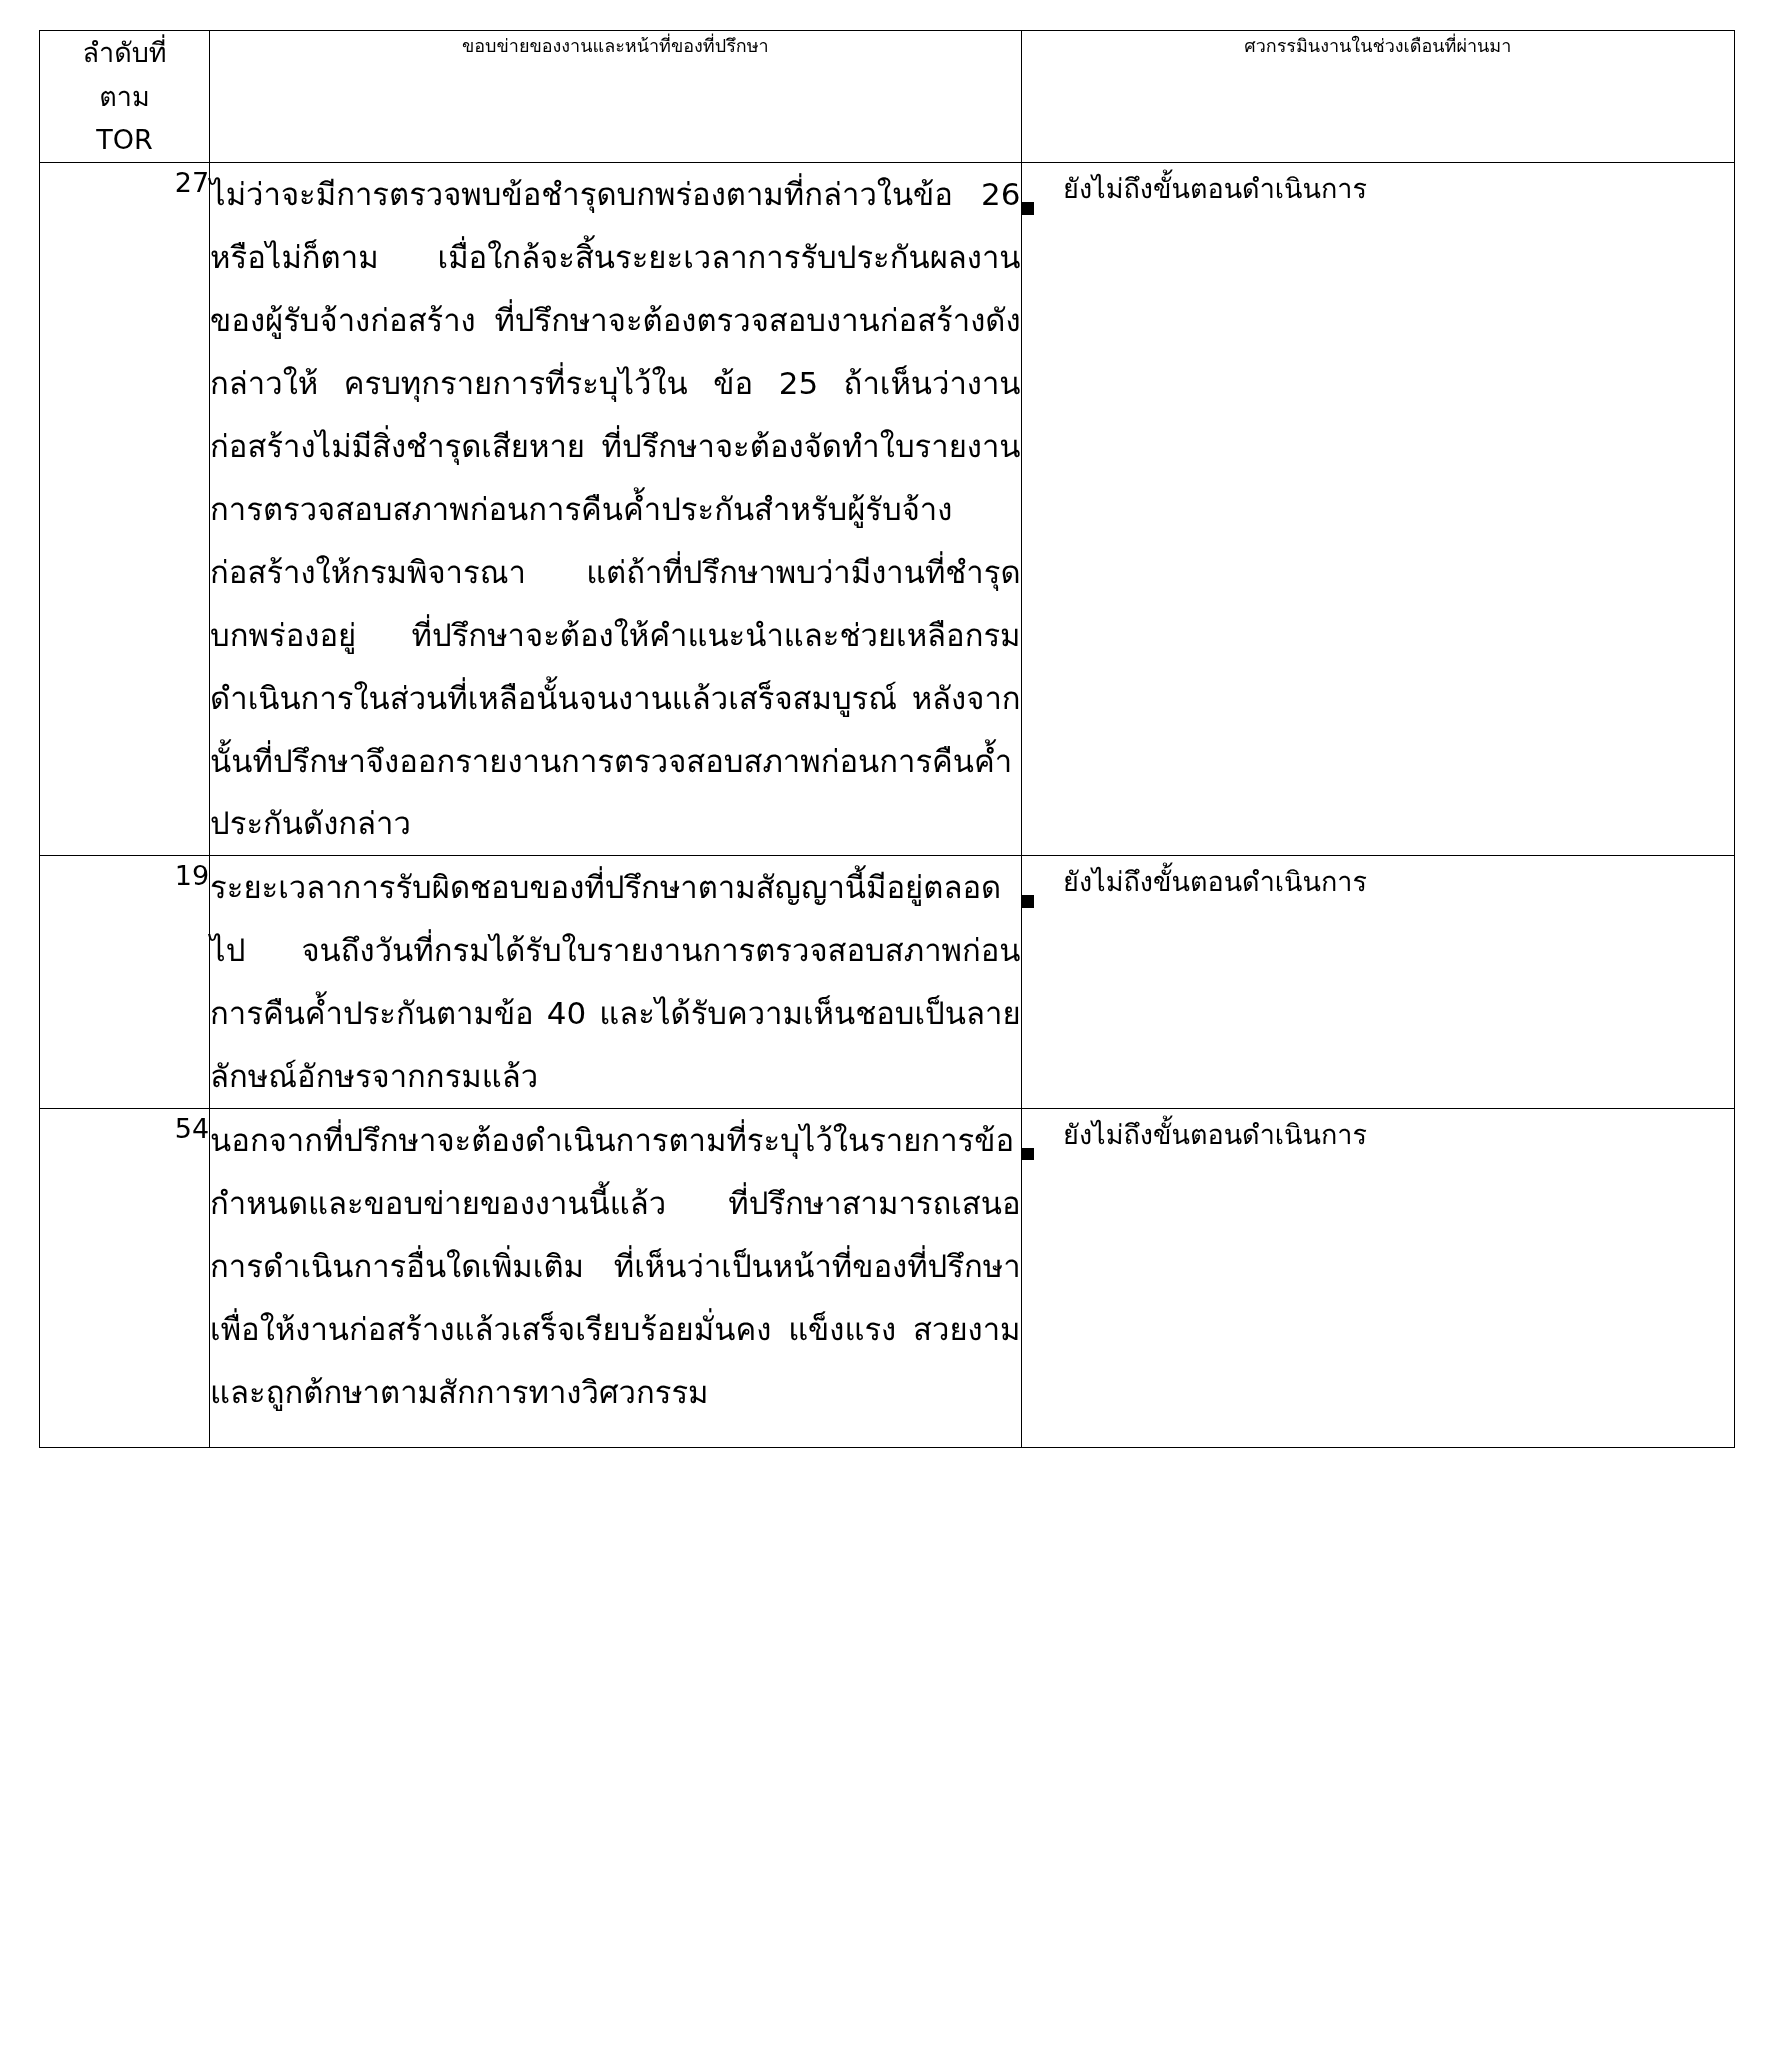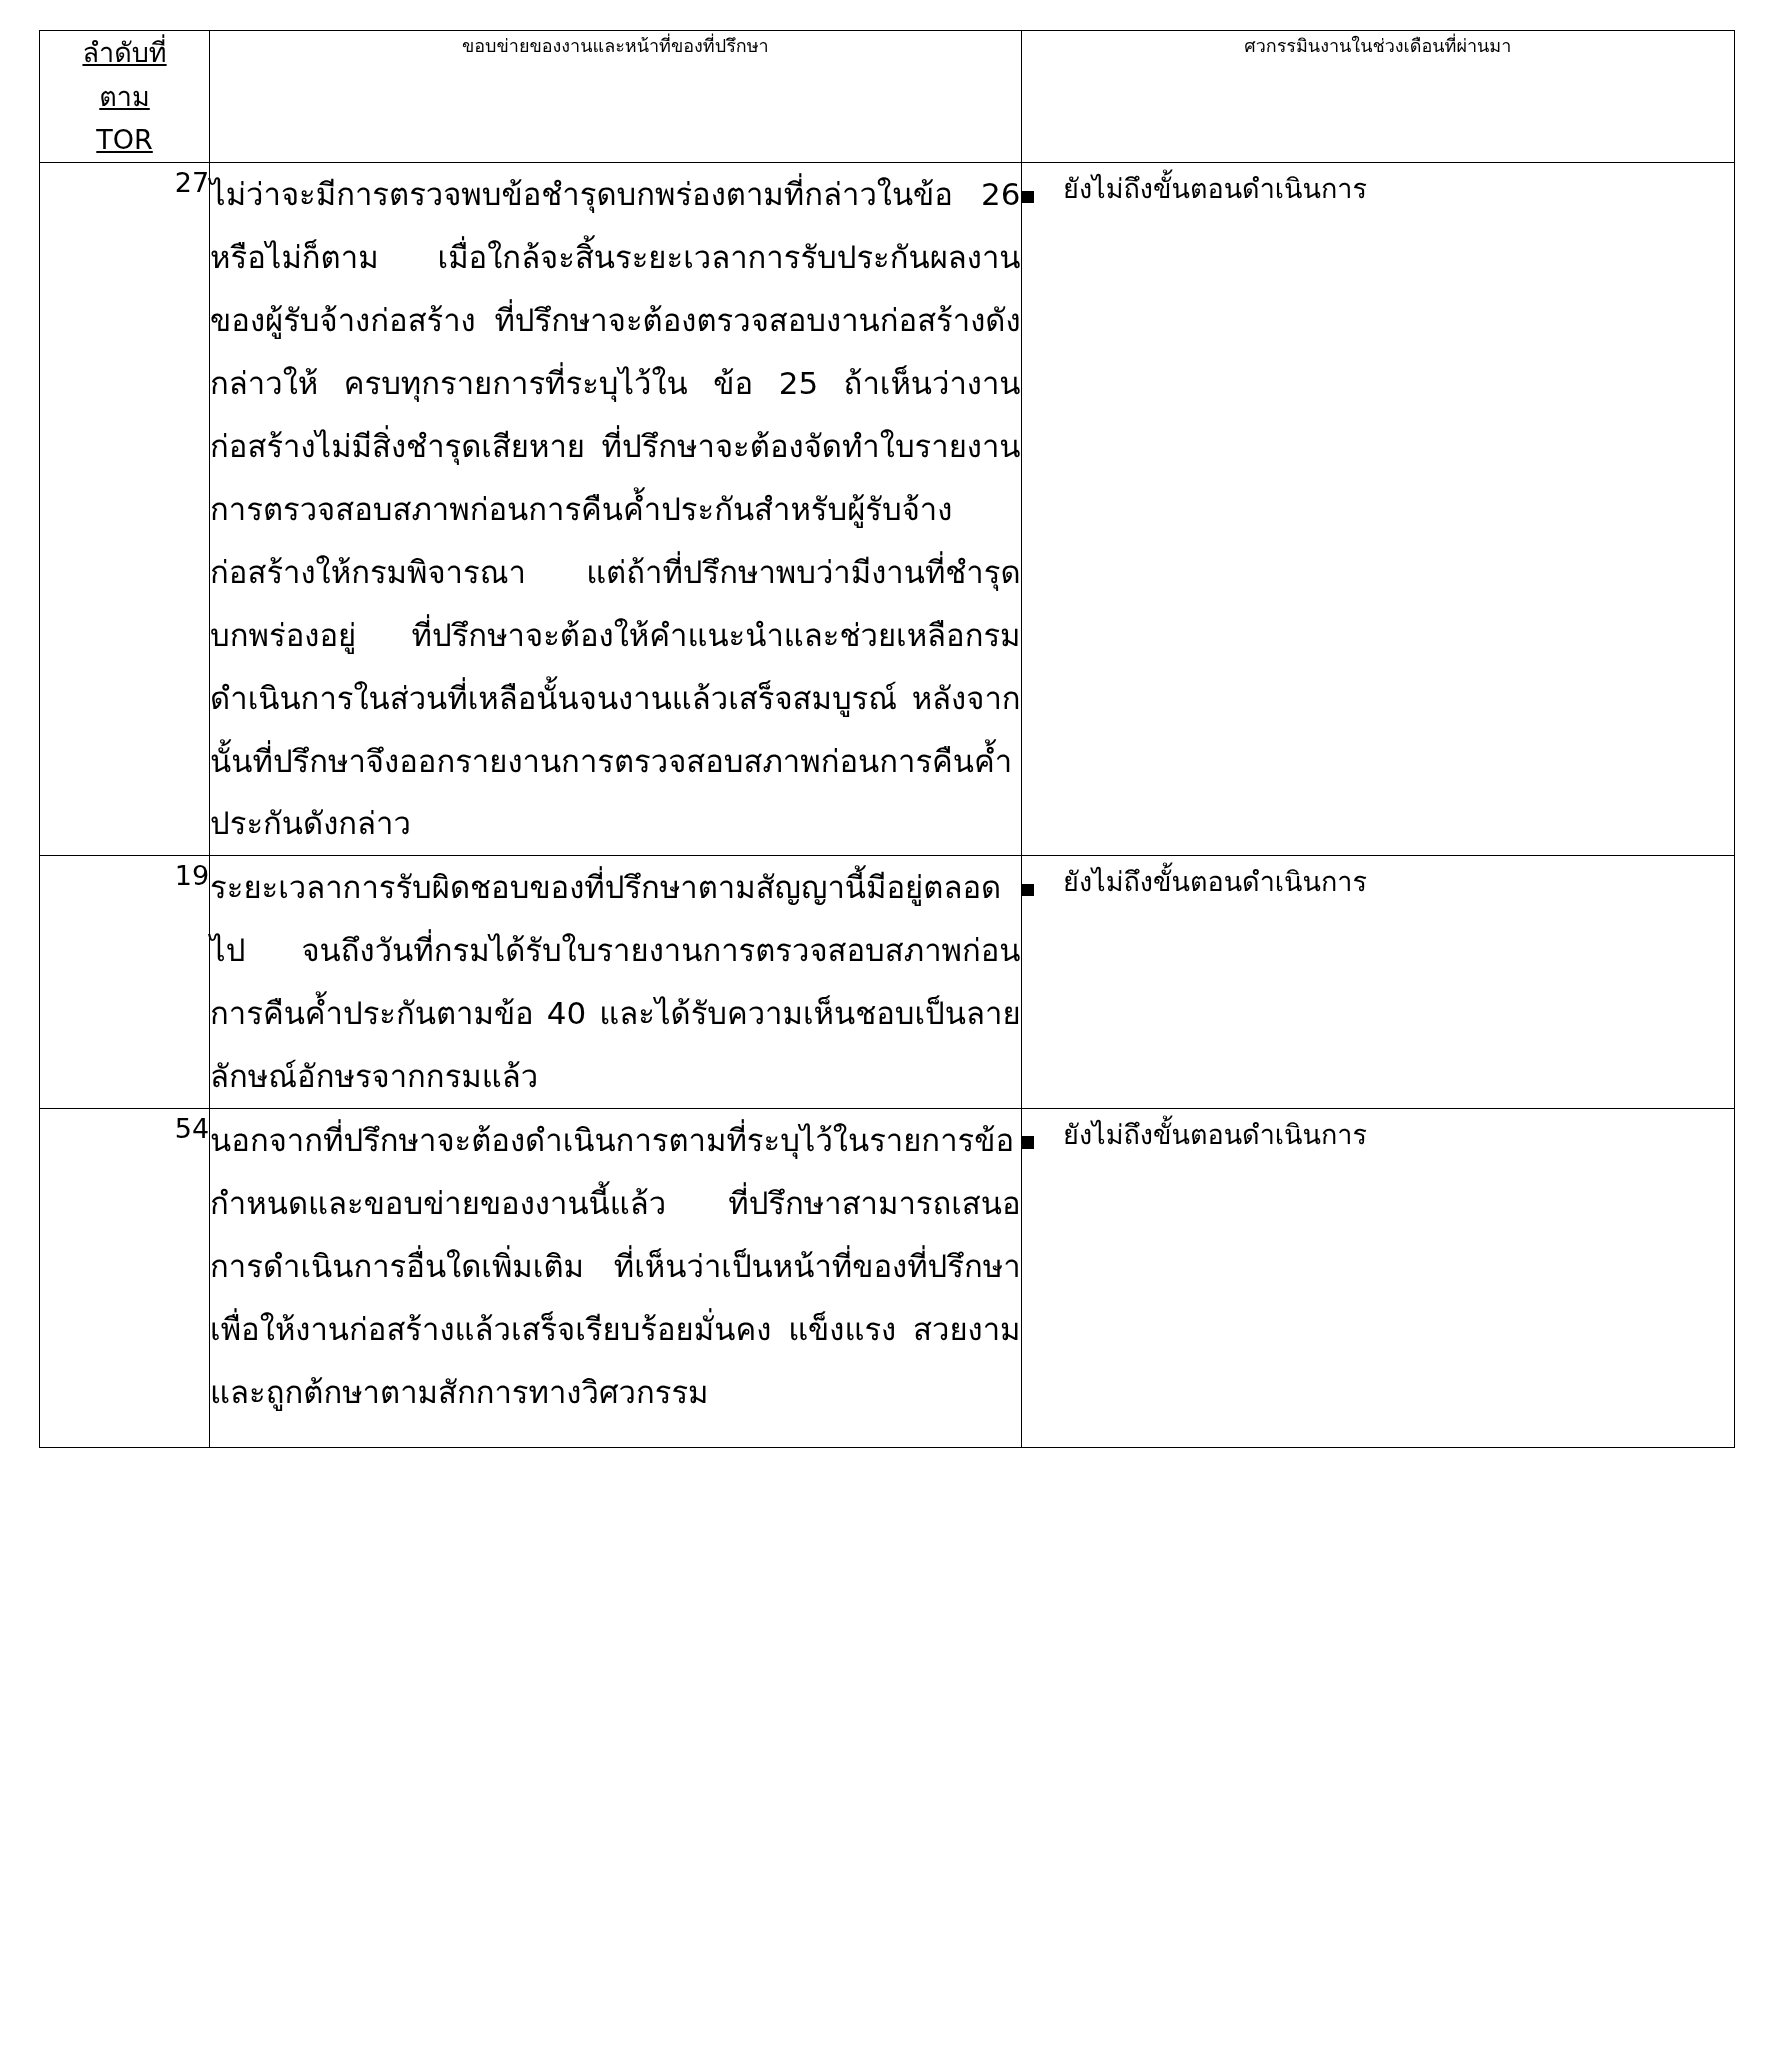--- a/index.html
+++ b/index.html
@@ -39,21 +39,21 @@
     vertical-align: middle;
     font-size: 18px;
     line-height: 1.62;
     padding: 14.3px 9px 16px 9px;
     font-weight: normal;
   }
   .hdr-no {
     font-size: 27px;
     line-height: 1.62;
   }
-  .hdr-no span { display: block; text-decoration: underline; }
+  .hdr-no span { display: block; }
 
   
   .cell-no {
     text-align: right;
     font-size: 27px;
     padding: 16px 5.4px 0 5.4px;
     line-height: 1.5;
   }
   .cell-desc {
     font-size: 31px;
@@ -63,21 +63,21 @@
     text-justify: inter-word;
     word-spacing: 0.02em;
   }
   .cell-prog {
     font-size: 27px;
     line-height: 1.9;
     padding: 14.3px 12.5px 19.7px 16px;
   }
   .bullet-row {
     display: flex;
-    align-items: center;
+    align-items: flex-end;
     gap: 29px;
   }
   .bullet-mark {
     flex: 0 0 auto;
     width: 12.5px;
     height: 12.5px;
     background: #000000;
     margin-top: 16px;
   }
   .bullet-text {

